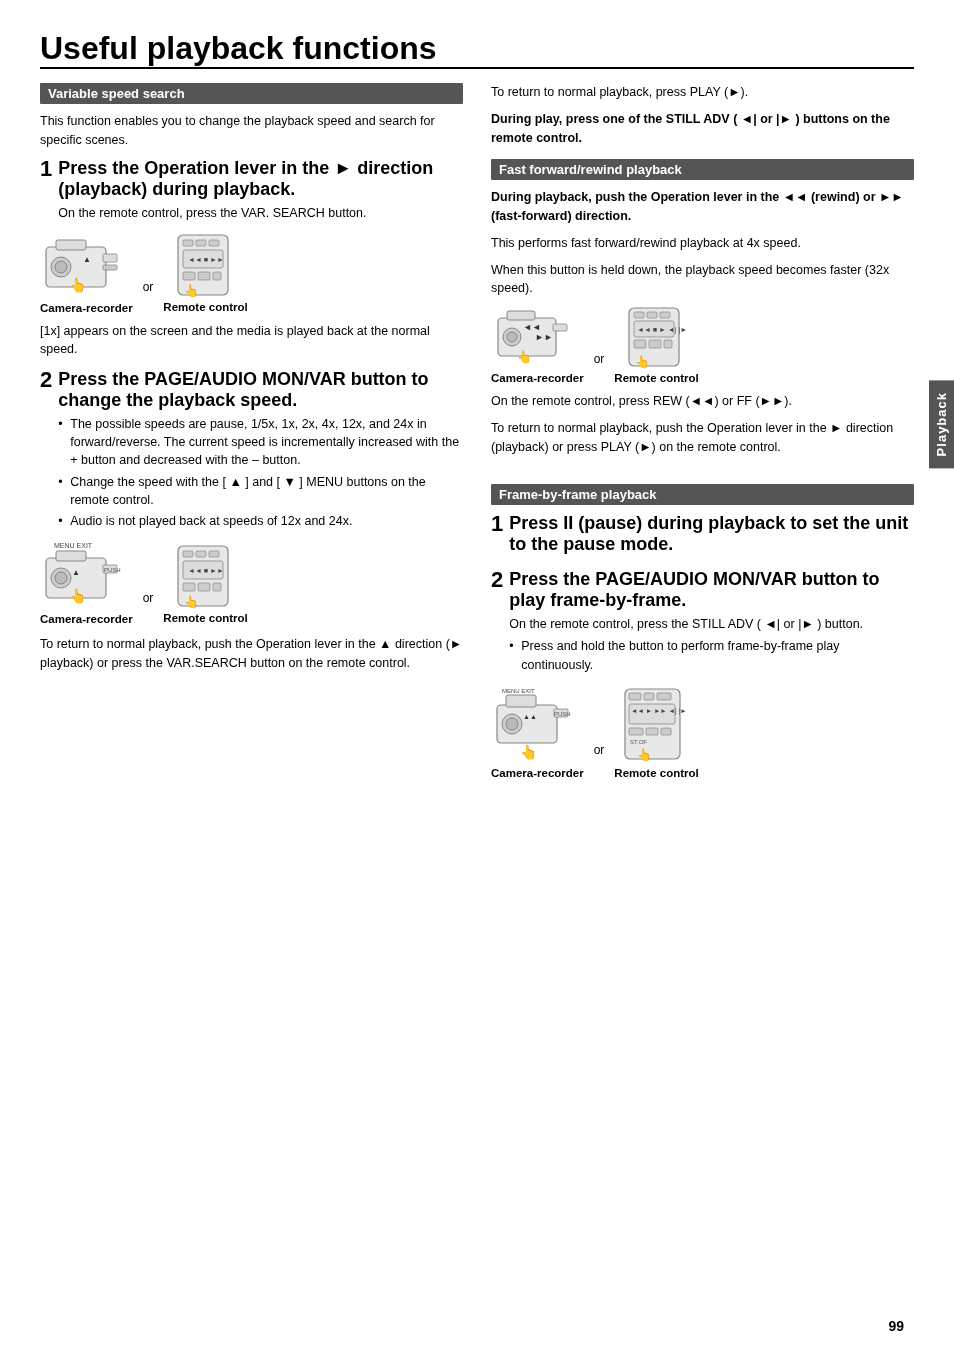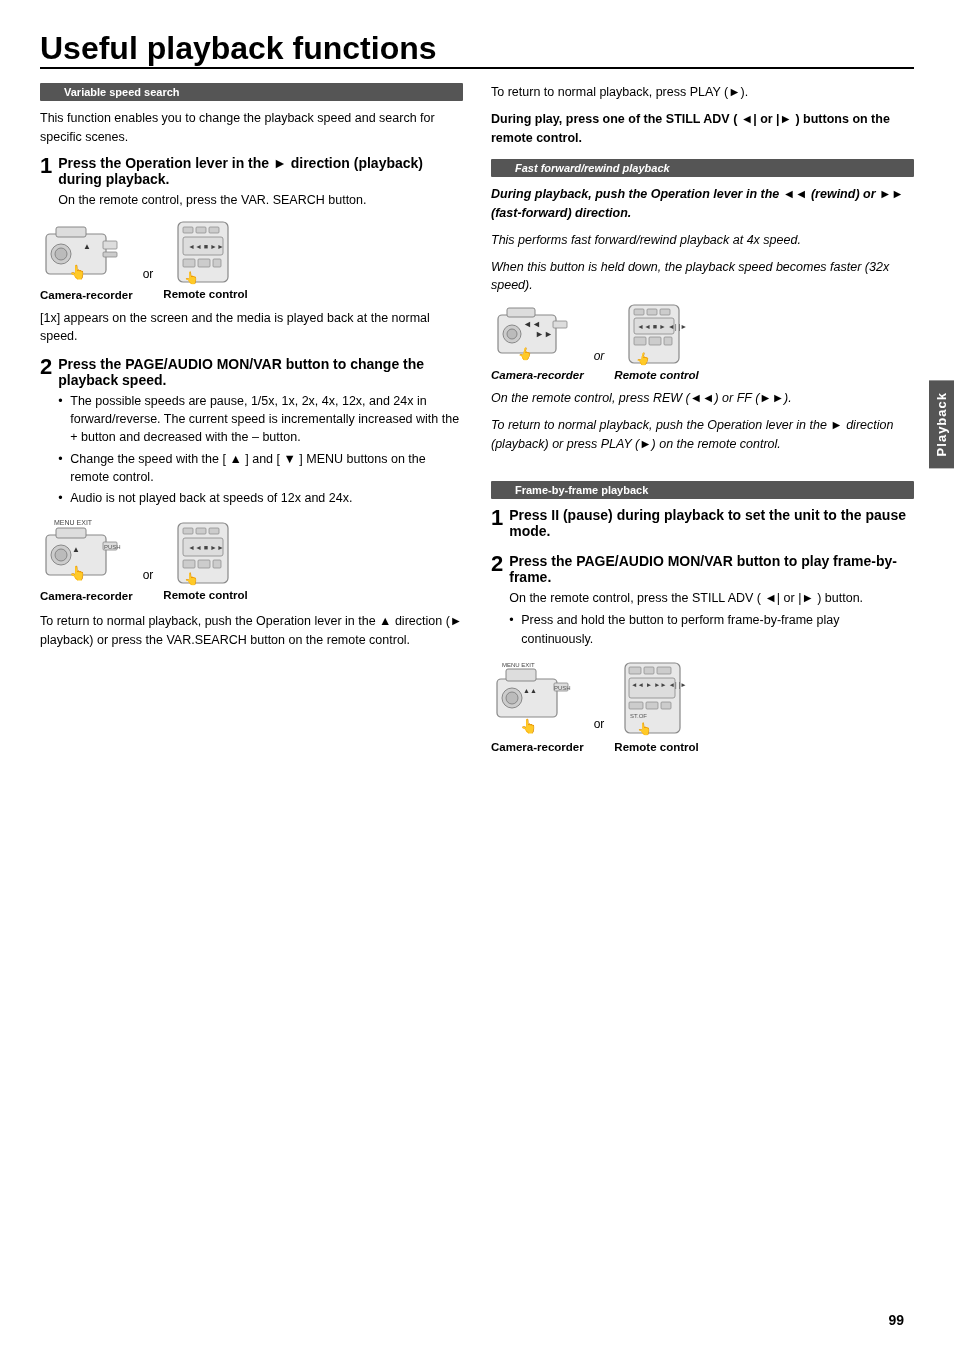--- a/index.html
+++ b/index.html
@@ -29,40 +29,40 @@
     }
     .col-left {
       flex: 1;
     }
     .col-right {
       flex: 1;
     }
     .section-header {
       background: #555;
       color: #fff;
-      font-size: 11px;
-      font-weight: bold;
-      padding: 3px 24px;
+      font-size: 13px;
+      font-weight: bold;
+      padding: 3px 8px;
       margin-bottom: 8px;
       border-radius: 1px;
     }
     .step-number {
       font-size: 22px;
       font-weight: bold;
       float: left;
       margin-right: 6px;
       line-height: 1;
     }
     .step-content {
       margin-bottom: 10px;
       overflow: hidden;
     }
     .step-title {
       font-weight: bold;
-      font-size: 14px;
+      font-size: 18px;
       margin-bottom: 4px;
     }
     .step-body {
       font-size: 12.5px;
       line-height: 1.45;
     }
     .bullet-list {
       list-style: none;
       padding-left: 0;
     }
@@ -103,21 +103,21 @@
       writing-mode: vertical-rl;
       text-orientation: mixed;
       transform: rotate(180deg);
       padding: 12px 5px;
       font-size: 13px;
       font-weight: bold;
       letter-spacing: 1px;
     }
     .page-number {
       position: absolute;
-      bottom: 26px;
+      bottom: 20px;
       right: 50px;
       font-size: 14px;
       font-weight: bold;
     }
     
     .device-svg {
       display: block;
     }
     .diagram-group {
       margin: 8px 0;
@@ -256,21 +256,21 @@
 
     </div>
 
     <div class="col-right">
 
       <div>
         <p class="section-text">To return to normal playback, press PLAY (►).</p>
         <p class="section-text bold-text" style="font-weight:bold; margin-bottom:12px;">During play, press one of the STILL ADV ( ◄| or |► ) buttons on the remote control.</p>
       </div>
 
-      <div style="margin-top:2px;font-style:italic;">
+      <div style="margin-top:2px;">
         <div class="section-header">Fast forward/rewind playback</div>
         <p class="section-text bold-text" style="font-weight:bold;">During playback, push the Operation lever in the ◄◄ (rewind) or ►► (fast-forward) direction.</p>
         <p class="section-text">This performs fast forward/rewind playback at 4x speed.</p>
         <p class="section-text">When this button is held down, the playback speed becomes faster (32x speed).</p>
 
         <div class="diagram-group">
           <div class="diagram-row-inner">
             <div class="diagram-item">
               <svg width="88" height="66" class="device-svg">
                 <rect x="5" y="12" width="58" height="38" rx="4" fill="#e8e8e8" stroke="#888" stroke-width="1.2"></rect>

